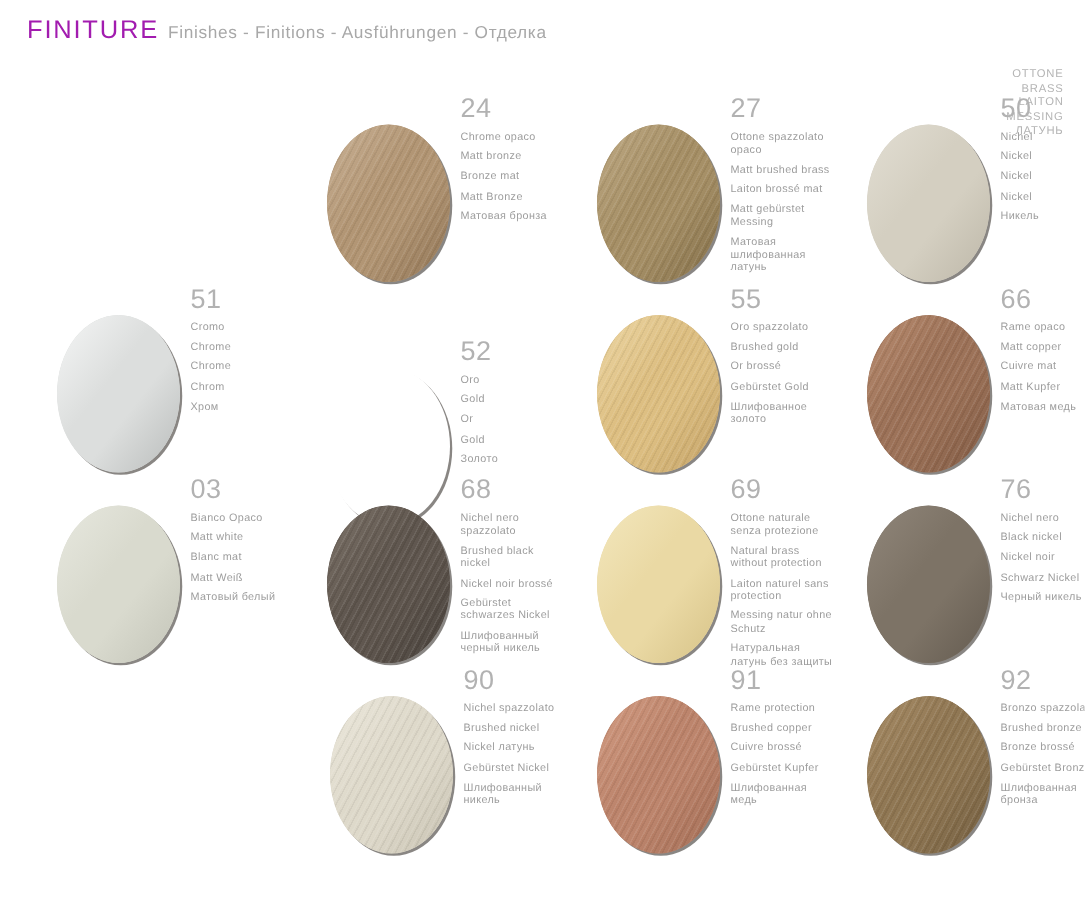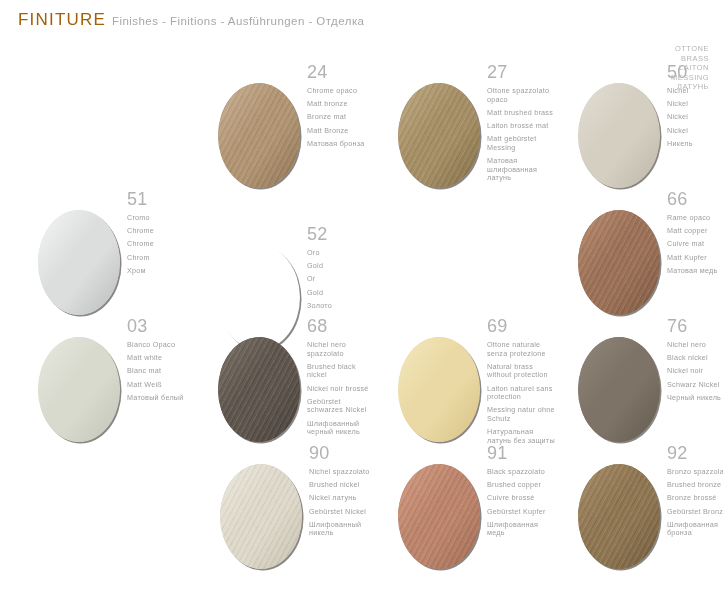--- a/index.html
+++ b/index.html
@@ -19,21 +19,21 @@
   
   #header {
     position: absolute;
     left: 18px;
     top: 10px;
     white-space: nowrap;
   }
   #header .title {
     font-size: 17px;
     letter-spacing: 1.2px;
-    color: #a16207;
+    color: #a21caf;
     font-weight: 400;
   }
   #header .subtitle {
     font-size: 11.5px;
     letter-spacing: 0.45px;
     color: #a8a8a8;
     margin-left: 6px;
   }
 
   
@@ -225,20 +225,38 @@
           <div class="code">52</div>
           <div class="names">
             <div class="nm">Oro</div>
             <div class="nm">Gold</div>
             <div class="nm">Or</div>
             <div class="nm">Gold</div>
             <div class="nm">Золото</div>
           </div>
         </div>
       </div>
+      <div class="cell" style="left: 375px;">
+        <div class="swatch-wrap">
+          <div class="swatch" style="background: rgb(220, 189, 127);">
+            <div class="sheen" style="background: linear-gradient(128deg, rgb(236, 214, 162) 0%, rgb(220, 189, 127) 42%, rgb(220, 189, 127) 60%, rgb(194, 160, 100) 100%);"></div>
+            <div class="brush"></div>
+          </div>
+        </div>
+        <div class="info">
+          <div class="code">55</div>
+          <div class="names">
+            <div class="nm">Oro spazzolato</div>
+            <div class="nm">Brushed gold</div>
+            <div class="nm">Or brossé</div>
+            <div class="nm">Gebürstet Gold</div>
+            <div class="nm">Шлифованное золото</div>
+          </div>
+        </div>
+      </div>
       <div class="cell" style="left: 555px;">
         <div class="swatch-wrap">
           <div class="swatch" style="background: rgb(154, 111, 85);">
             <div class="sheen" style="background: linear-gradient(128deg, rgb(185, 139, 109) 0%, rgb(154, 111, 85) 42%, rgb(154, 111, 85) 60%, rgb(125, 87, 64) 100%);"></div>
             <div class="brush"></div>
           </div>
         </div>
         <div class="info">
           <div class="code">66</div>
           <div class="names">
@@ -344,21 +362,21 @@
       <div class="cell" style="left: 375px;">
         <div class="swatch-wrap">
           <div class="swatch" style="background: rgb(187, 130, 105);">
             <div class="sheen" style="background: linear-gradient(128deg, rgb(210, 154, 128) 0%, rgb(187, 130, 105) 42%, rgb(187, 130, 105) 60%, rgb(160, 106, 82) 100%);"></div>
             <div class="brush"></div>
           </div>
         </div>
         <div class="info">
           <div class="code">91</div>
           <div class="names">
-            <div class="nm">Black spazzolato</div>
+            <div class="nm">Rame protection</div>
             <div class="nm">Brushed copper</div>
             <div class="nm">Cuivre brossé</div>
             <div class="nm">Gebürstet Kupfer</div>
             <div class="nm">Шлифованная медь</div>
           </div>
         </div>
       </div>
       <div class="cell" style="left: 555px;">
         <div class="swatch-wrap">
           <div class="swatch" style="background: rgb(141, 116, 80);">

